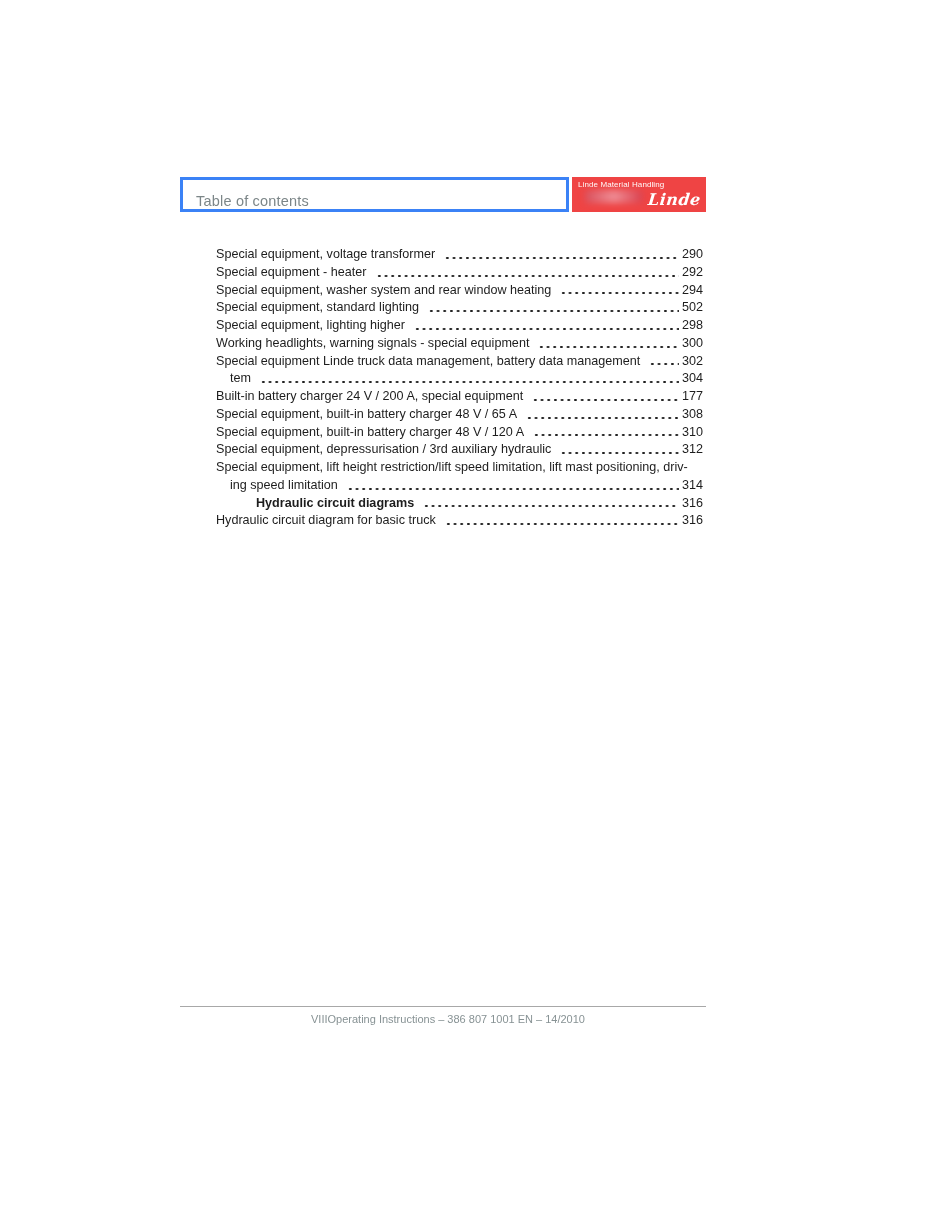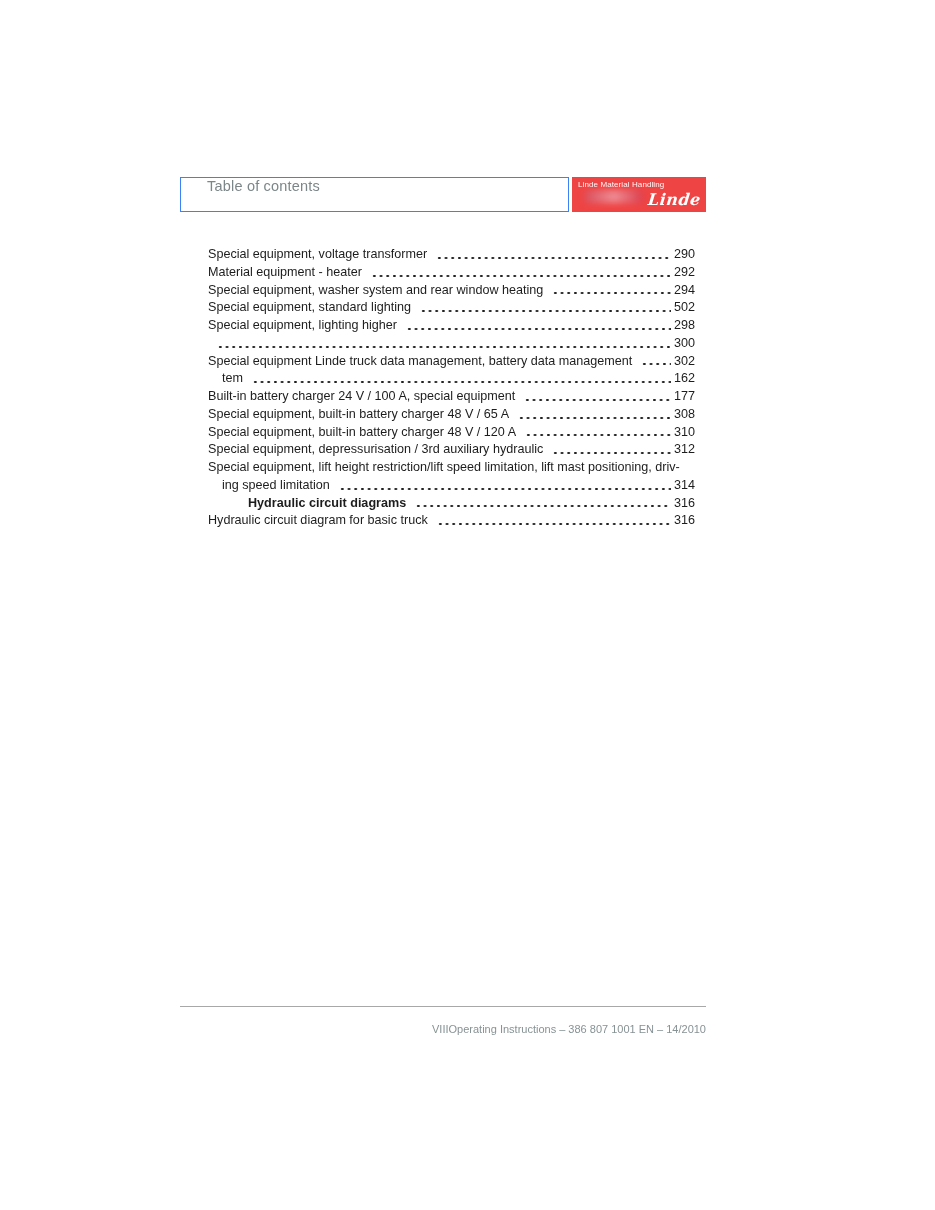--- a/index.html
+++ b/index.html
@@ -11,23 +11,23 @@
     font-family: "Liberation Sans", sans-serif;
     color: #1d1d1d;
     overflow: hidden;
   }
 
   
   .header { position: absolute; left: 180px; top: 177px; width: 526px; height: 35px; }
   .title-box {
     position: absolute; left: 0; top: 0;
     width: 389px; height: 35px;
-    border: 1px solid #3b82f6;
+    border: 3px solid #3b82f6;
     box-sizing: border-box;
-    display: flex; align-items: flex-start; padding-left: 13px;
+    display: flex; align-items: flex-end;
   }
   .title-box .title {
     margin-left: 13px;
     font-size: 14.5px;
     color: #7c8688;
     letter-spacing: 0.2px;
   }
   .brand-box {
     position: absolute; left: 392px; top: 0;
     width: 134px; height: 35px;
@@ -50,21 +50,21 @@
     position: absolute; right: 5px; bottom: 3px;
     font-family: "DejaVu Serif", serif;
     font-style: italic; font-weight: 700;
     font-size: 16px; color: #ffffff;
     letter-spacing: 0.5px;
     transform: skewX(-6deg);
   }
 
   
   .toc {
-    position: absolute; left: 208px; top: 246px;
+    position: absolute; left: 216px; top: 246px;
     width: 489px;
     font-size: 12.6px;
     line-height: 17.75px;
   }
   .row { display: flex; height: 17.75px; }
   .row .lbl { white-space: nowrap; }
   .row.bold .lbl { font-weight: 700; padding-left: 40px; }
   .row .indent { padding-left: 14px; }
   .dots {
     flex: 1;
@@ -77,22 +77,22 @@
     background-position: left bottom 4px;
   }
   .pg { text-align: left; min-width: 23px; white-space: nowrap; }
 
   
   .footer {
     position: absolute; left: 180px; top: 1006px; width: 526px;
   }
   .footer-rule { height: 1px; background: #a8a8a8; }
   .footer-row {
-    display: flex; justify-content: flex-end;
-    margin-top: 16px;
+    display: flex; justify-content: center;
+    margin-top: 6px;
     font-size: 11px; color: #879294;
   }
   .footer-row .page-num { margin-left: 10px; }
 </style>
 </head>
 <body>
 
 <div class="page">
 
   <div class="header">
@@ -108,21 +108,21 @@
 
   <div class="toc">
 
     <div class="row">
       <span class="lbl">Special equipment, voltage transformer</span>
       <span class="dots"></span>
       <span class="pg">290</span>
     </div>
 
     <div class="row">
-      <span class="lbl">Material equipment - heater</span>
+      <span class="lbl">Special equipment - heater</span>
       <span class="dots"></span>
       <span class="pg">292</span>
     </div>
 
     <div class="row">
       <span class="lbl">Special equipment, washer system and rear window heating</span>
       <span class="dots"></span>
       <span class="pg">294</span>
     </div>
 
@@ -132,38 +132,39 @@
       <span class="pg">502</span>
     </div>
 
     <div class="row">
       <span class="lbl">Special equipment, lighting higher</span>
       <span class="dots"></span>
       <span class="pg">298</span>
     </div>
 
     <div class="row">
+      <span class="lbl">Working headlights, warning signals - special equipment</span>
       <span class="dots"></span>
       <span class="pg">300</span>
     </div>
 
     <div class="row">
       <span class="lbl">Special equipment Linde truck data management, battery data management</span>
       <span class="dots"></span>
       <span class="pg">302</span>
     </div>
 
     <div class="row">
       <span class="lbl indent">tem</span>
       <span class="dots"></span>
-      <span class="pg">162</span>
-    </div>
-
-    <div class="row">
-      <span class="lbl">Built-in battery charger 24 V / 100 A, special equipment</span>
+      <span class="pg">304</span>
+    </div>
+
+    <div class="row">
+      <span class="lbl">Built-in battery charger 24 V / 200 A, special equipment</span>
       <span class="dots"></span>
       <span class="pg">177</span>
     </div>
 
     <div class="row">
       <span class="lbl">Special equipment, built-in battery charger 48 V / 65 A</span>
       <span class="dots"></span>
       <span class="pg">308</span>
     </div>
 

